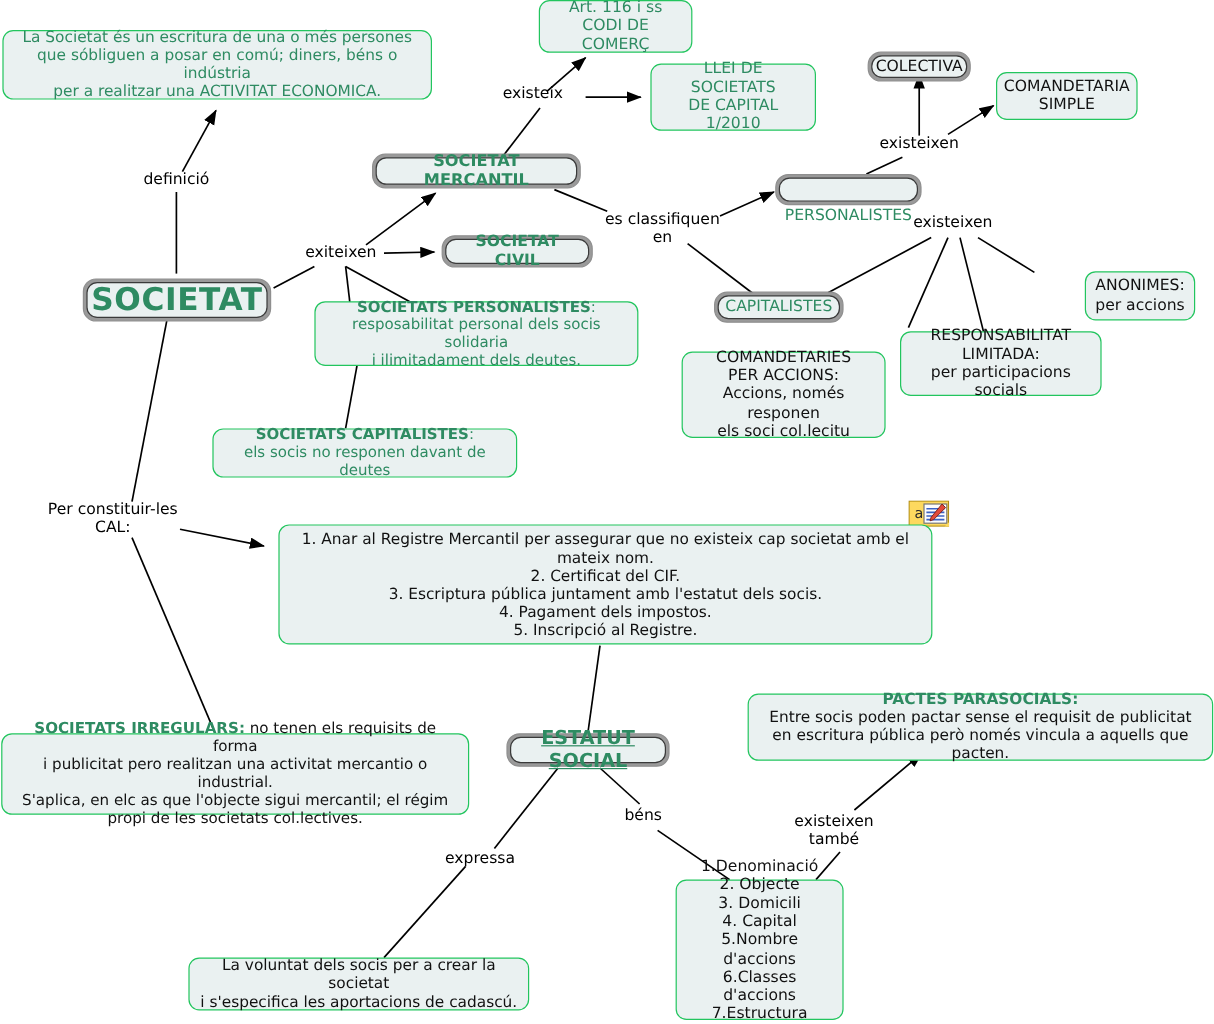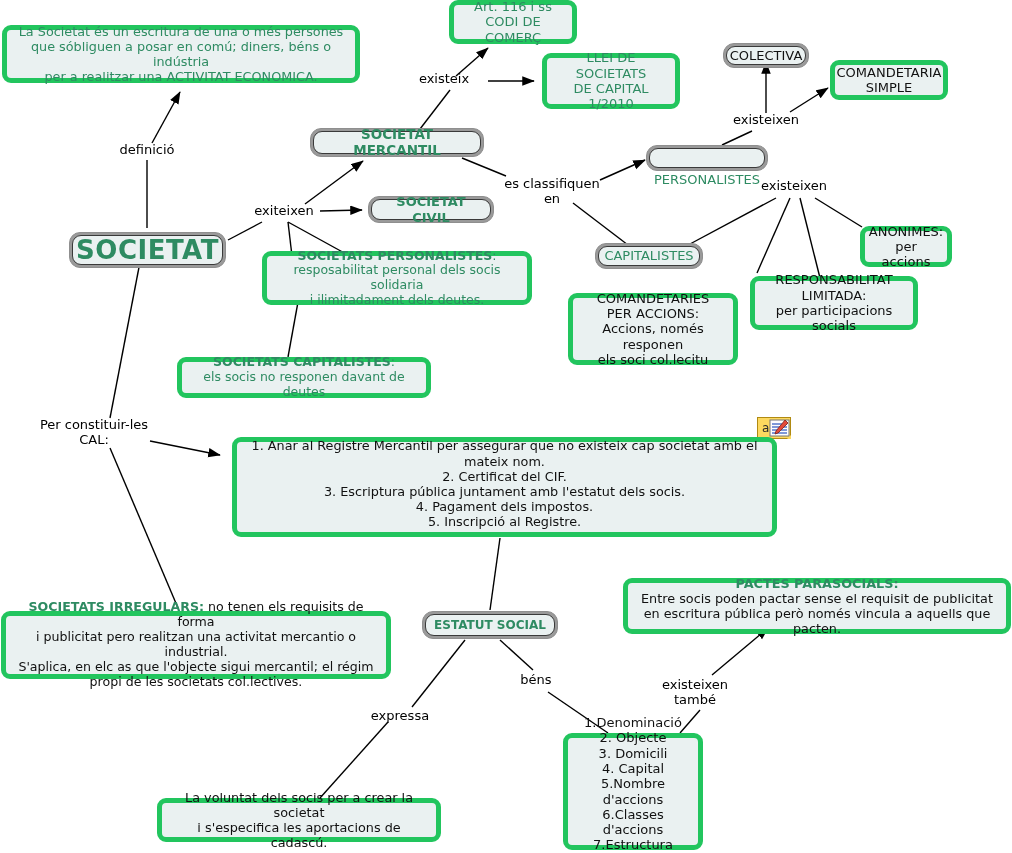--- a/index.html
+++ b/index.html
@@ -8,21 +8,21 @@
     width:1012px;height:853px;position:relative;overflow:hidden;
   }
   #canvas{position:absolute;left:0;top:0;width:1012px;height:853px;}
   svg.links{position:absolute;left:0;top:0;width:1012px;height:853px;pointer-events:none;}
 
   
   .node{
     position:absolute;
     box-sizing:border-box;
     background:#eaf1f1;
-    border:5px solid #22c55e;
+    border:1px solid #22c55e;
     border-radius:9px;
     text-align:center;
     line-height:1.18;
     display:flex;align-items:center;justify-content:center;
     padding:3px 7px;
   }
   
   .node.concept{
     border:1px solid #8f8f8f;
     border-radius:11px;
@@ -180,21 +180,21 @@
       <span class="green bold" style="font-size:13px;">SOCIETAT CIVIL</span>
     </div>
   </div>
 
   <div class="node concept" style="left:595px;top:243px;width:108px;height:26px;">
     <div class="inner">
       <span class="green" style="font-size:13px;">CAPITALISTES</span>
     </div>
   </div>
 
-  <div class="node" style="left:860px;top:226px;width:92px;height:41px;">
+  <div class="node" style="left:904px;top:226px;width:92px;height:41px;">
     <span class="black" style="font-size:13px;white-space:pre-line;">ANONIMES:
 per accions</span>
   </div>
 
   <div class="node" style="left:262px;top:251px;width:270px;height:54px;">
     <span style="font-size:12.5px;">
       <span class="green bold">SOCIETATS PERSONALISTES</span><span class="green" style="white-space:pre-line;">:
 resposabilitat personal dels socis solidaria
 i ilimitadament dels deutes.</span>
     </span>
@@ -256,21 +256,21 @@
     <span style="font-size:12.6px;">
       <span class="green bold">SOCIETATS IRREGULARS:</span><span class="black" style="white-space:pre-line;"> no tenen els requisits de forma
 i publicitat pero realitzan una activitat mercantio o industrial.
 S'aplica, en elc as que l'objecte sigui mercantil; el régim
 propi de les societats col.lectives.</span>
     </span>
   </div>
 
   <div class="node concept" style="left:422px;top:611px;width:136px;height:28px;">
     <div class="inner">
-      <span class="green bold" style="font-size:12px;">ESTATUT SOCIAL</span>
+      <span class="green bold" style="font-size:16px;text-decoration:underline;">ESTATUT SOCIAL</span>
     </div>
   </div>
 
   <div class="node" style="left:563px;top:733px;width:140px;height:117px;">
     <span class="black" style="font-size:13px;white-space:pre-line;">1.Denominació
 2. Objecte
 3. Domicili
 4. Capital
 5.Nombre d'accions
 6.Classes d'accions

